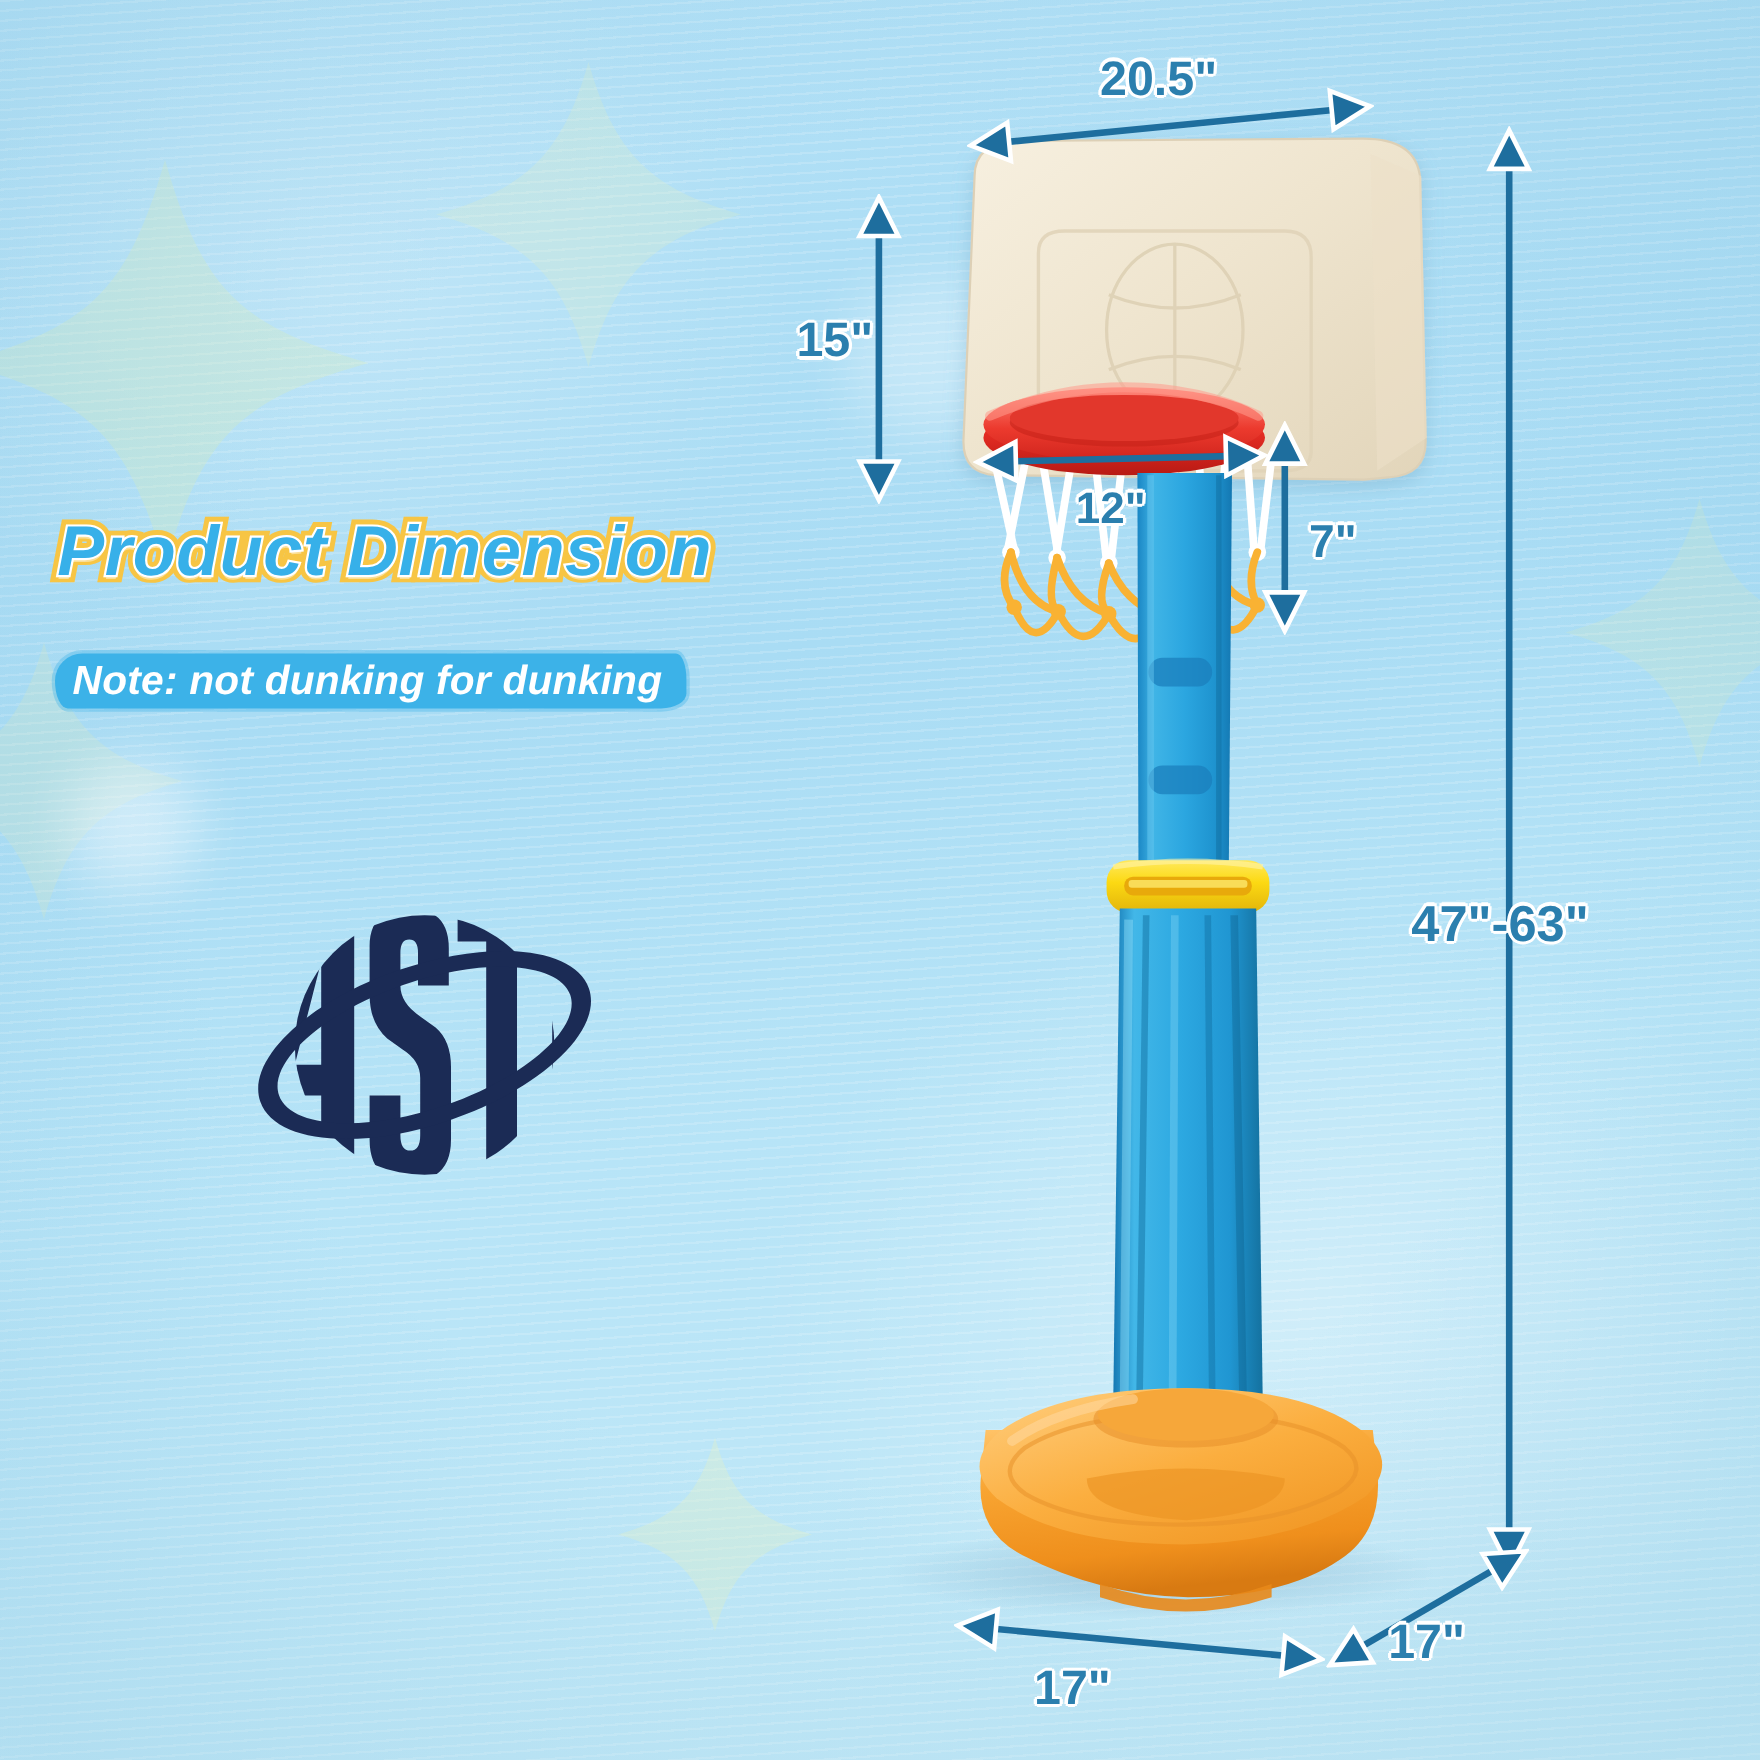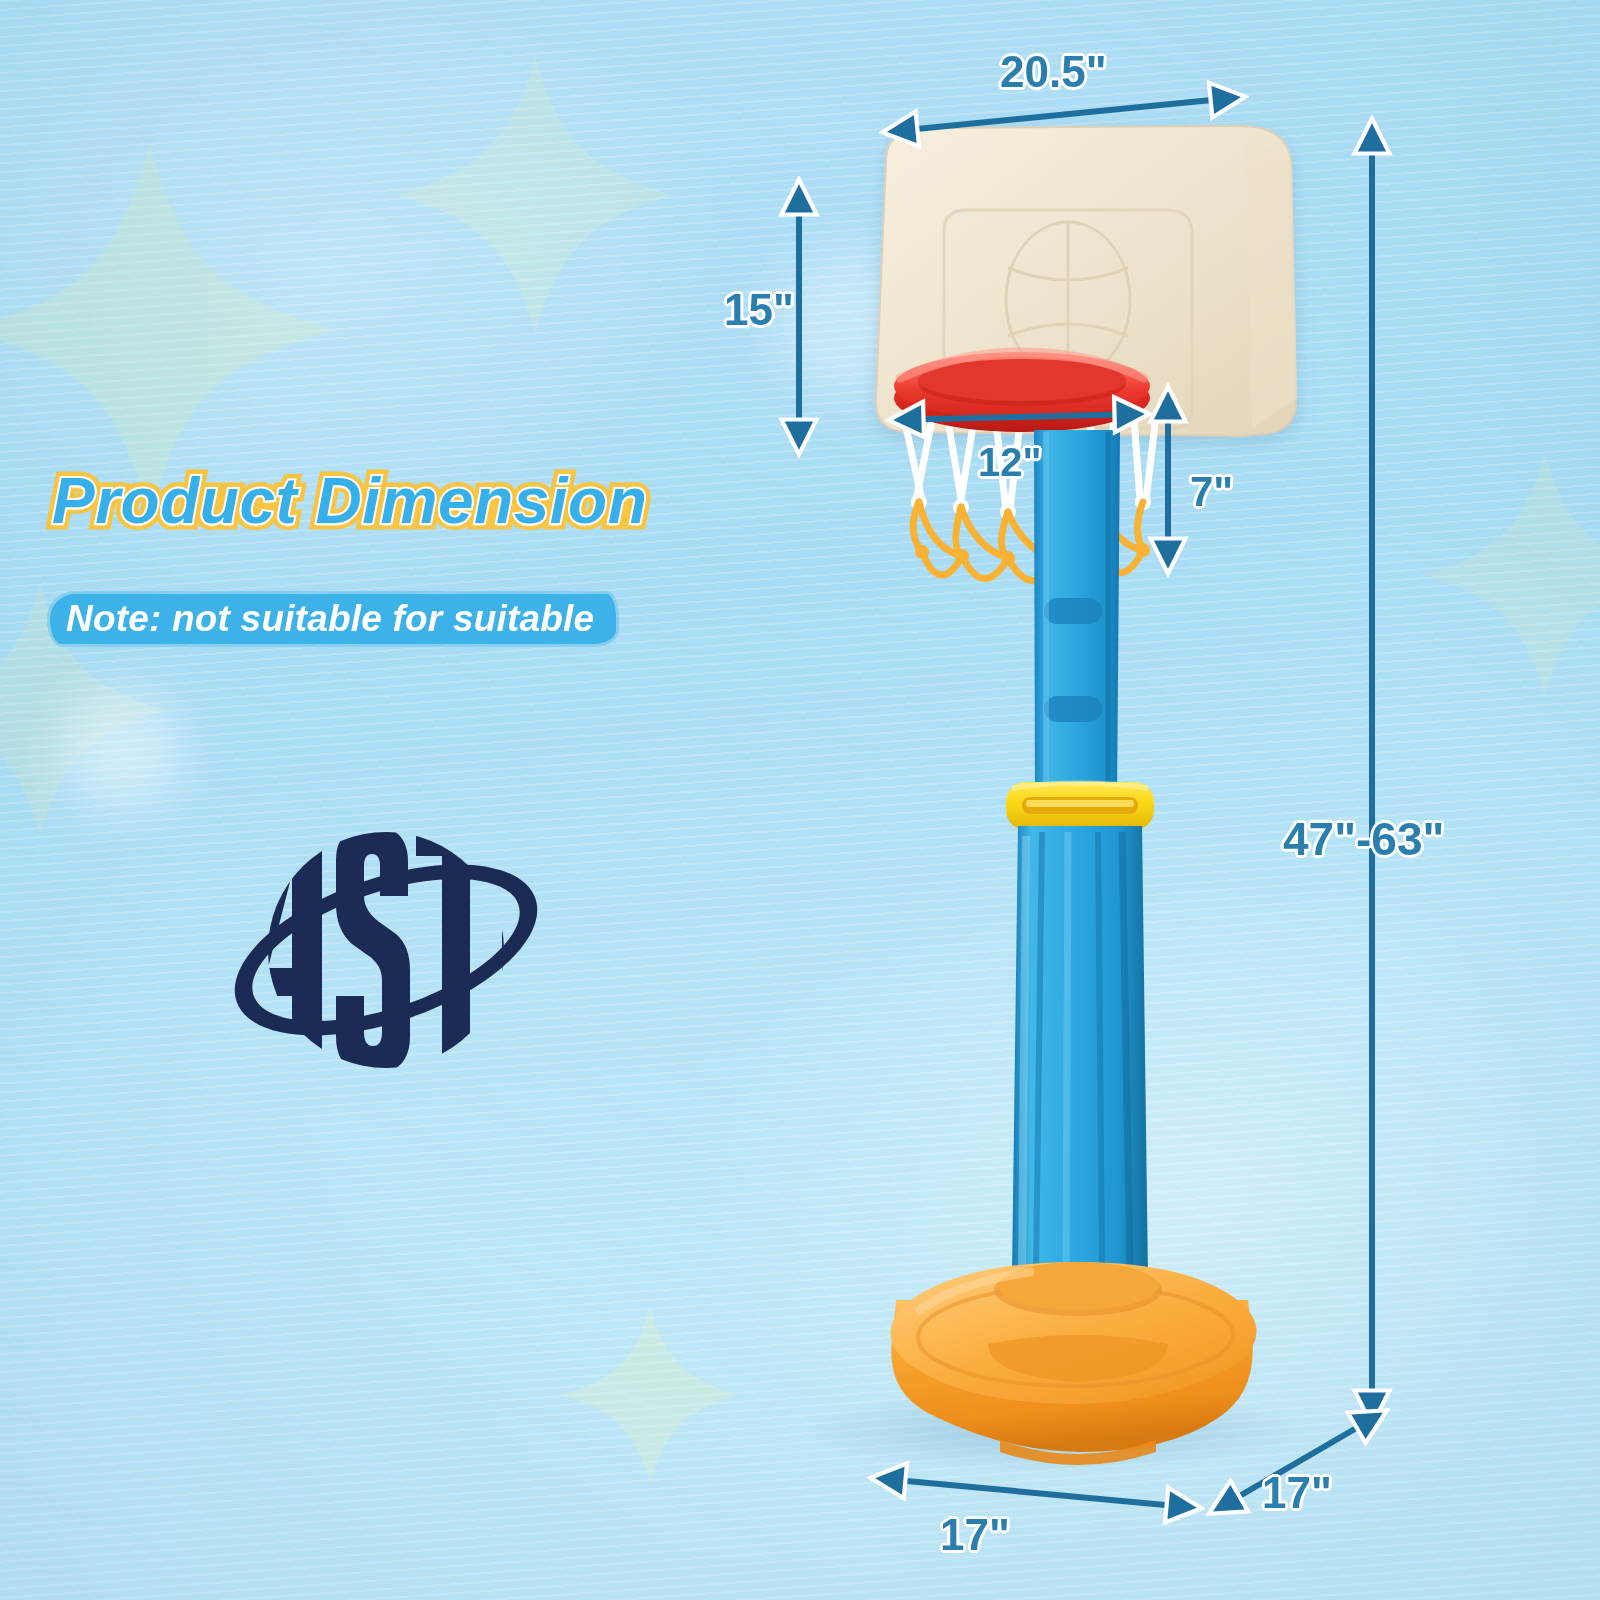--- a/index.html
+++ b/index.html
@@ -360,21 +360,21 @@
   <div class="dim" id="dim-base-w">17"</div>
   <div class="dim" id="dim-base-d">17"</div>
 
   <div id="headline">
     <div id="headline-text">Product Dimension</div>
     <div id="headline-text-top">Product Dimension</div>
   </div>
 
   <div id="note-wrap">
     <div id="note-brush"></div>
-    <div id="note-text">Note: not suitable for suitable</div>
+    <div id="note-text">Note: not dunking for dunking</div>
   </div>
 
   <svg id="astm" viewBox="0 0 380 300">
     <g fill="#1b2b55">
 
       <clipPath id="seal">
           <circle cx="190" cy="150" r="118"></circle>
         </clipPath>
       <g clip-path="url(#seal)">
 

